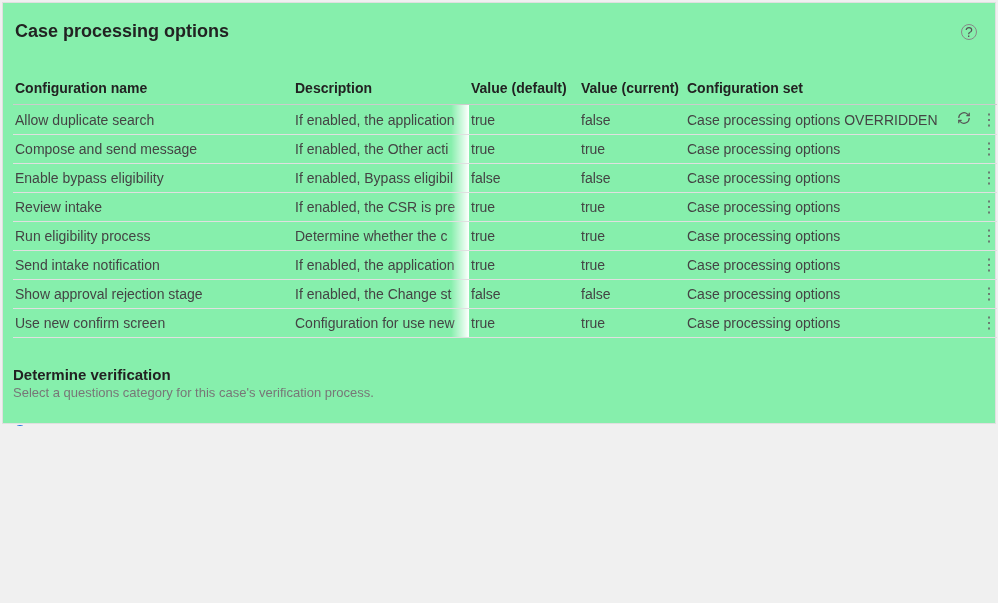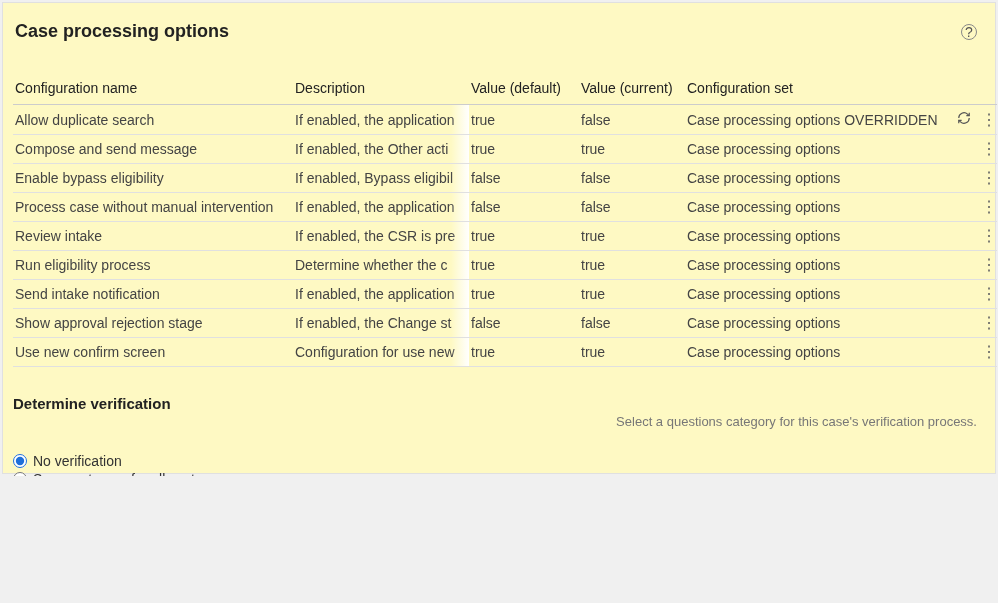--- a/index.html
+++ b/index.html
@@ -4,24 +4,24 @@
   <style>
     * { box-sizing: border-box; margin: 0; padding: 0; }
     body {
       font-family: "Segoe UI", Arial, sans-serif;
       font-size: 14px;
       color: #333;
       background: #f0f0f0;
       padding: 2px;
     }
     .panel {
-      background: #fef9c3;
+      background: #86efac;
       border: 1px solid #e0e0e0;
       width: 994px;
-      height: 472px;
+      height: 422px;
       position: relative;
       padding: 18px 18px 18px 10px;
     }
     .header-row {
       display: flex;
       justify-content: space-between;
       align-items: center;
       margin-bottom: 32px;
       padding-left: 2px;
     }
@@ -42,21 +42,21 @@
       justify-content: center;
       cursor: pointer;
     }
     table {
       width: 100%;
       border-collapse: collapse;
       table-layout: fixed;
     }
     th {
       text-align: left;
-      font-weight: 400;
+      font-weight: 700;
       font-size: 14px;
       color: #222;
       padding: 6px 4px 8px 2px;
       border-bottom: 1px solid #ccc;
       white-space: nowrap;
     }
     td {
       padding: 6px 4px 6px 2px;
       border-bottom: 1px solid #e0e0e0;
       color: #444;
@@ -110,21 +110,20 @@
       font-size: 15px;
       font-weight: 600;
       color: #222;
       margin-top: 28px;
     }
     .section-sub {
       font-size: 13px;
       color: #777;
       margin-top: 2px;
       margin-bottom: 24px;
-      text-align: right;
     }
     .radio-group label {
       display: flex;
       align-items: center;
       gap: 6px;
       font-size: 14px;
       color: #333;
       margin-bottom: 2px;
       cursor: pointer;
     }
@@ -189,29 +188,20 @@
         <tr>
           <td>Enable bypass eligibility</td>
           <td class="fade">If enabled, Bypass eligibil</td>
           <td>false</td>
           <td>false</td>
           <td>Case processing options</td>
           <td></td>
           <td class="kebab">⋮</td>
         </tr>
         <tr>
-          <td>Process case without manual intervention</td>
-          <td class="fade">If enabled, the application</td>
-          <td>false</td>
-          <td>false</td>
-          <td>Case processing options</td>
-          <td></td>
-          <td class="kebab">⋮</td>
-        </tr>
-        <tr>
           <td>Review intake</td>
           <td class="fade">If enabled, the CSR is pre</td>
           <td>true</td>
           <td>true</td>
           <td>Case processing options</td>
           <td></td>
           <td class="kebab">⋮</td>
         </tr>
         <tr>
           <td>Run eligibility process</td>

